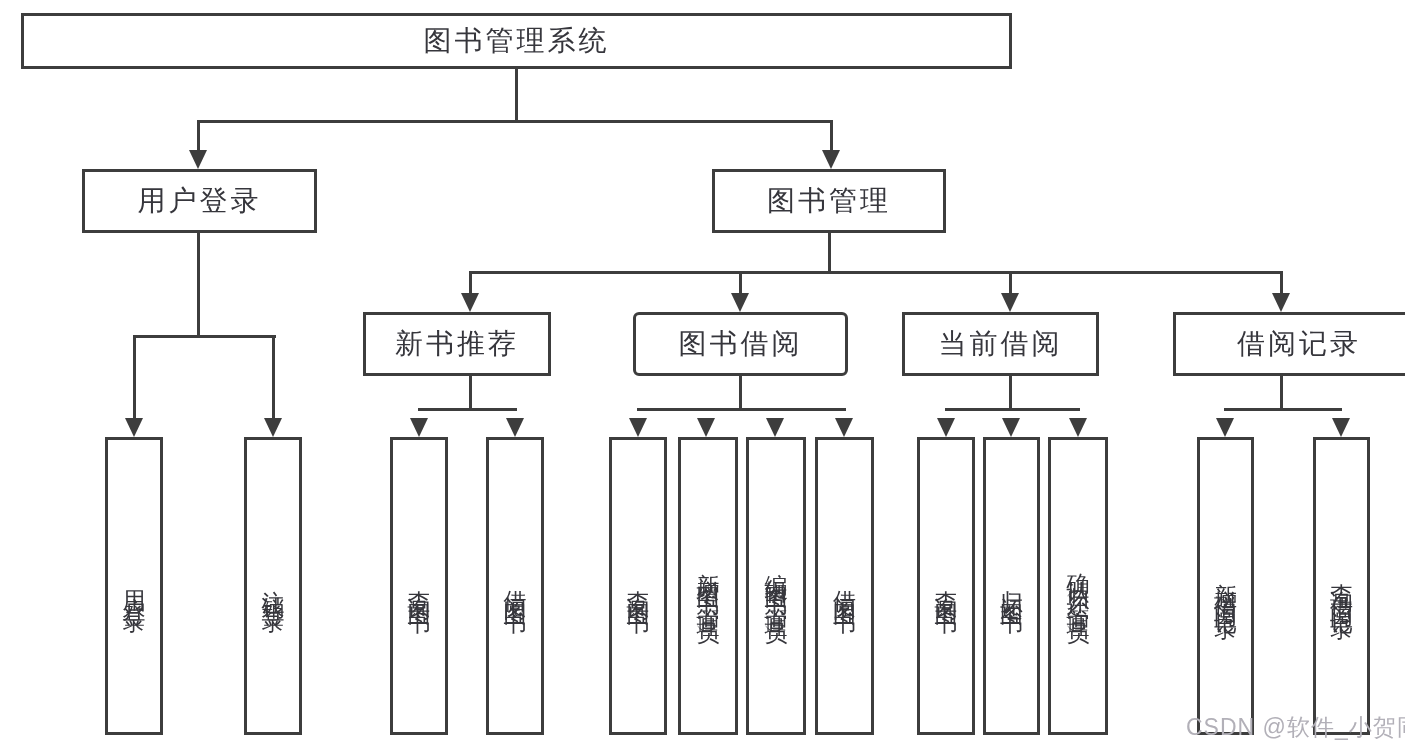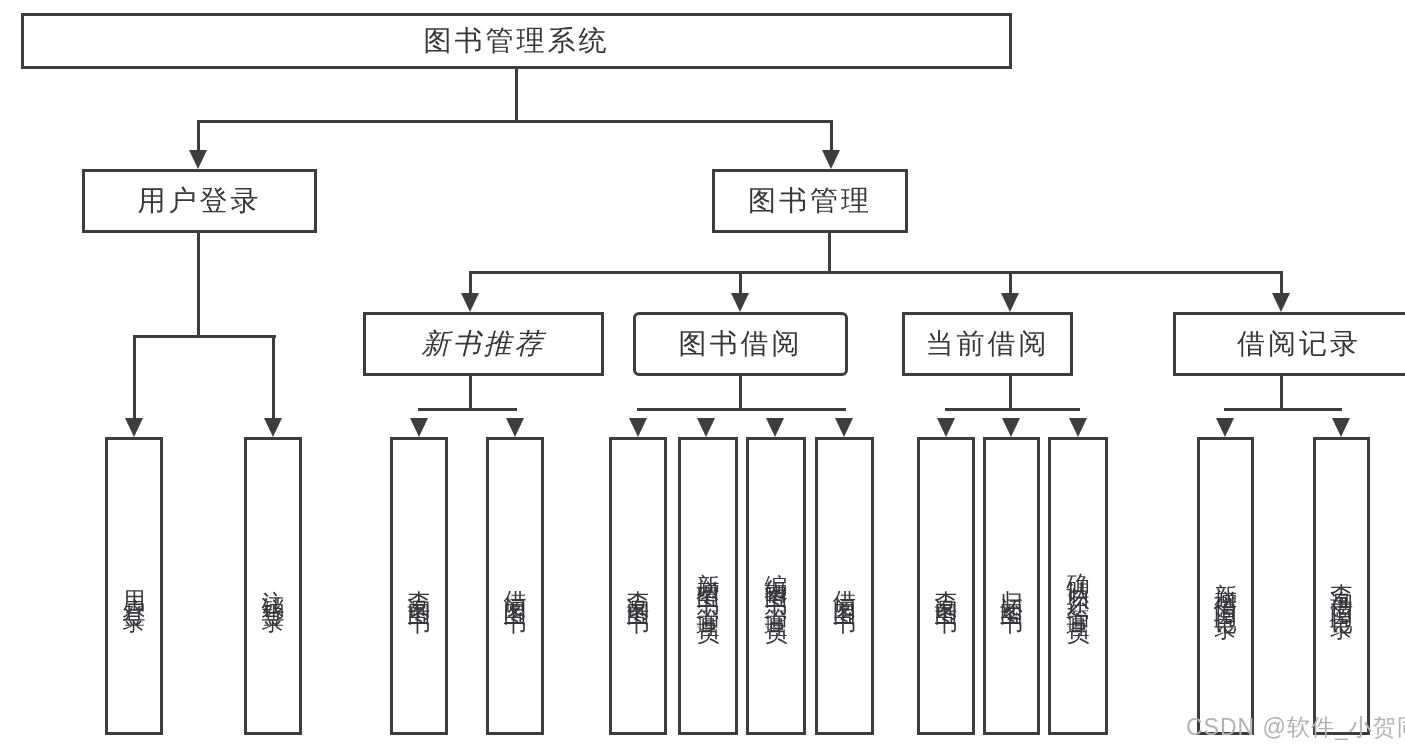--- a/index.html
+++ b/index.html
@@ -65,21 +65,21 @@
   <div class="vline" style="left:515px;top:69px;height:54px;"></div>
   <div class="hline" style="left:197px;top:120px;width:636px;"></div>
   <div class="vline" style="left:197px;top:120px;height:34px;"></div>
   <div class="vline" style="left:830px;top:120px;height:34px;"></div>
   <div class="ah" style="left:198px;top:150px;"></div>
   <div class="ah" style="left:831px;top:150px;"></div>
 
   <div class="box hbox" style="left:82px;top:169px;width:235px;height:64px;">
     <span>用户登录</span>
   </div>
-  <div class="box hbox" style="left:712px;top:169px;width:196px;height:64px;">
+  <div class="box hbox" style="left:712px;top:169px;width:234px;height:64px;">
     <span>图书管理</span>
   </div>
 
   <div class="vline" style="left:197px;top:233px;height:104px;"></div>
   <div class="hline" style="left:133px;top:335px;width:143px;"></div>
   <div class="vline" style="left:133px;top:335px;height:85px;"></div>
   <div class="vline" style="left:272px;top:335px;height:85px;"></div>
   <div class="ah" style="left:134px;top:418px;"></div>
   <div class="ah" style="left:273px;top:418px;"></div>
 
@@ -87,27 +87,27 @@
   <div class="hline" style="left:469px;top:271px;width:814px;"></div>
   <div class="vline" style="left:469px;top:271px;height:25px;"></div>
   <div class="vline" style="left:739px;top:271px;height:25px;"></div>
   <div class="vline" style="left:1009px;top:271px;height:25px;"></div>
   <div class="vline" style="left:1280px;top:271px;height:25px;"></div>
   <div class="ah" style="left:470px;top:293px;"></div>
   <div class="ah" style="left:740px;top:293px;"></div>
   <div class="ah" style="left:1010px;top:293px;"></div>
   <div class="ah" style="left:1281px;top:293px;"></div>
 
-  <div class="box hbox" style="left:363px;top:312px;width:241px;height:64px;font-style:italic;">
+  <div class="box hbox" style="left:363px;top:312px;width:188px;height:64px;">
     <span>新书推荐</span>
   </div>
   <div class="box hbox" style="left:633px;top:312px;width:215px;height:64px;border-radius:6px;">
     <span>图书借阅</span>
   </div>
-  <div class="box hbox" style="left:902px;top:312px;width:171px;height:64px;">
+  <div class="box hbox" style="left:902px;top:312px;width:197px;height:64px;">
     <span>当前借阅</span>
   </div>
   <div class="box hbox" style="left:1173px;top:312px;width:252px;height:64px;">
     <span>借阅记录</span>
   </div>
 
   <div class="vline" style="left:469px;top:376px;height:34px;"></div>
   <div class="hline" style="left:418px;top:408px;width:99px;"></div>
   <div class="ah" style="left:419px;top:418px;"></div>
   <div class="ah" style="left:515px;top:418px;"></div>

